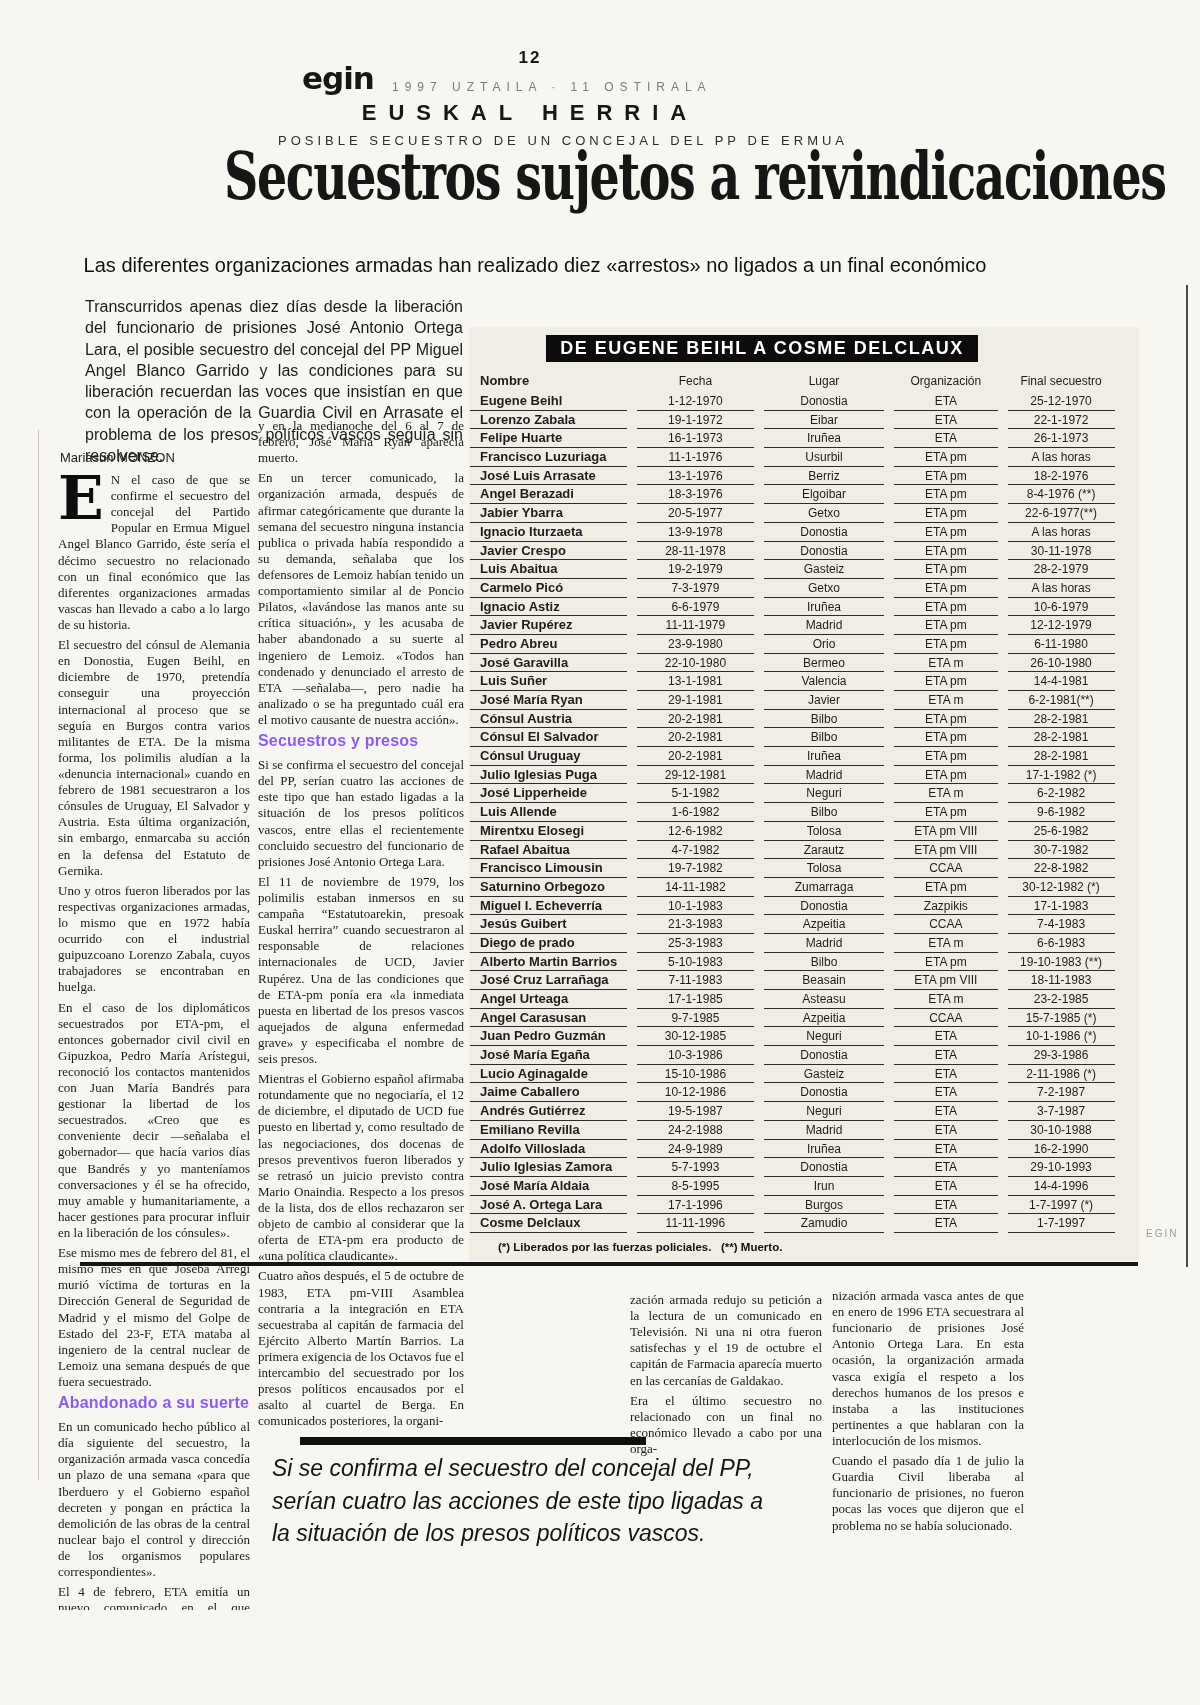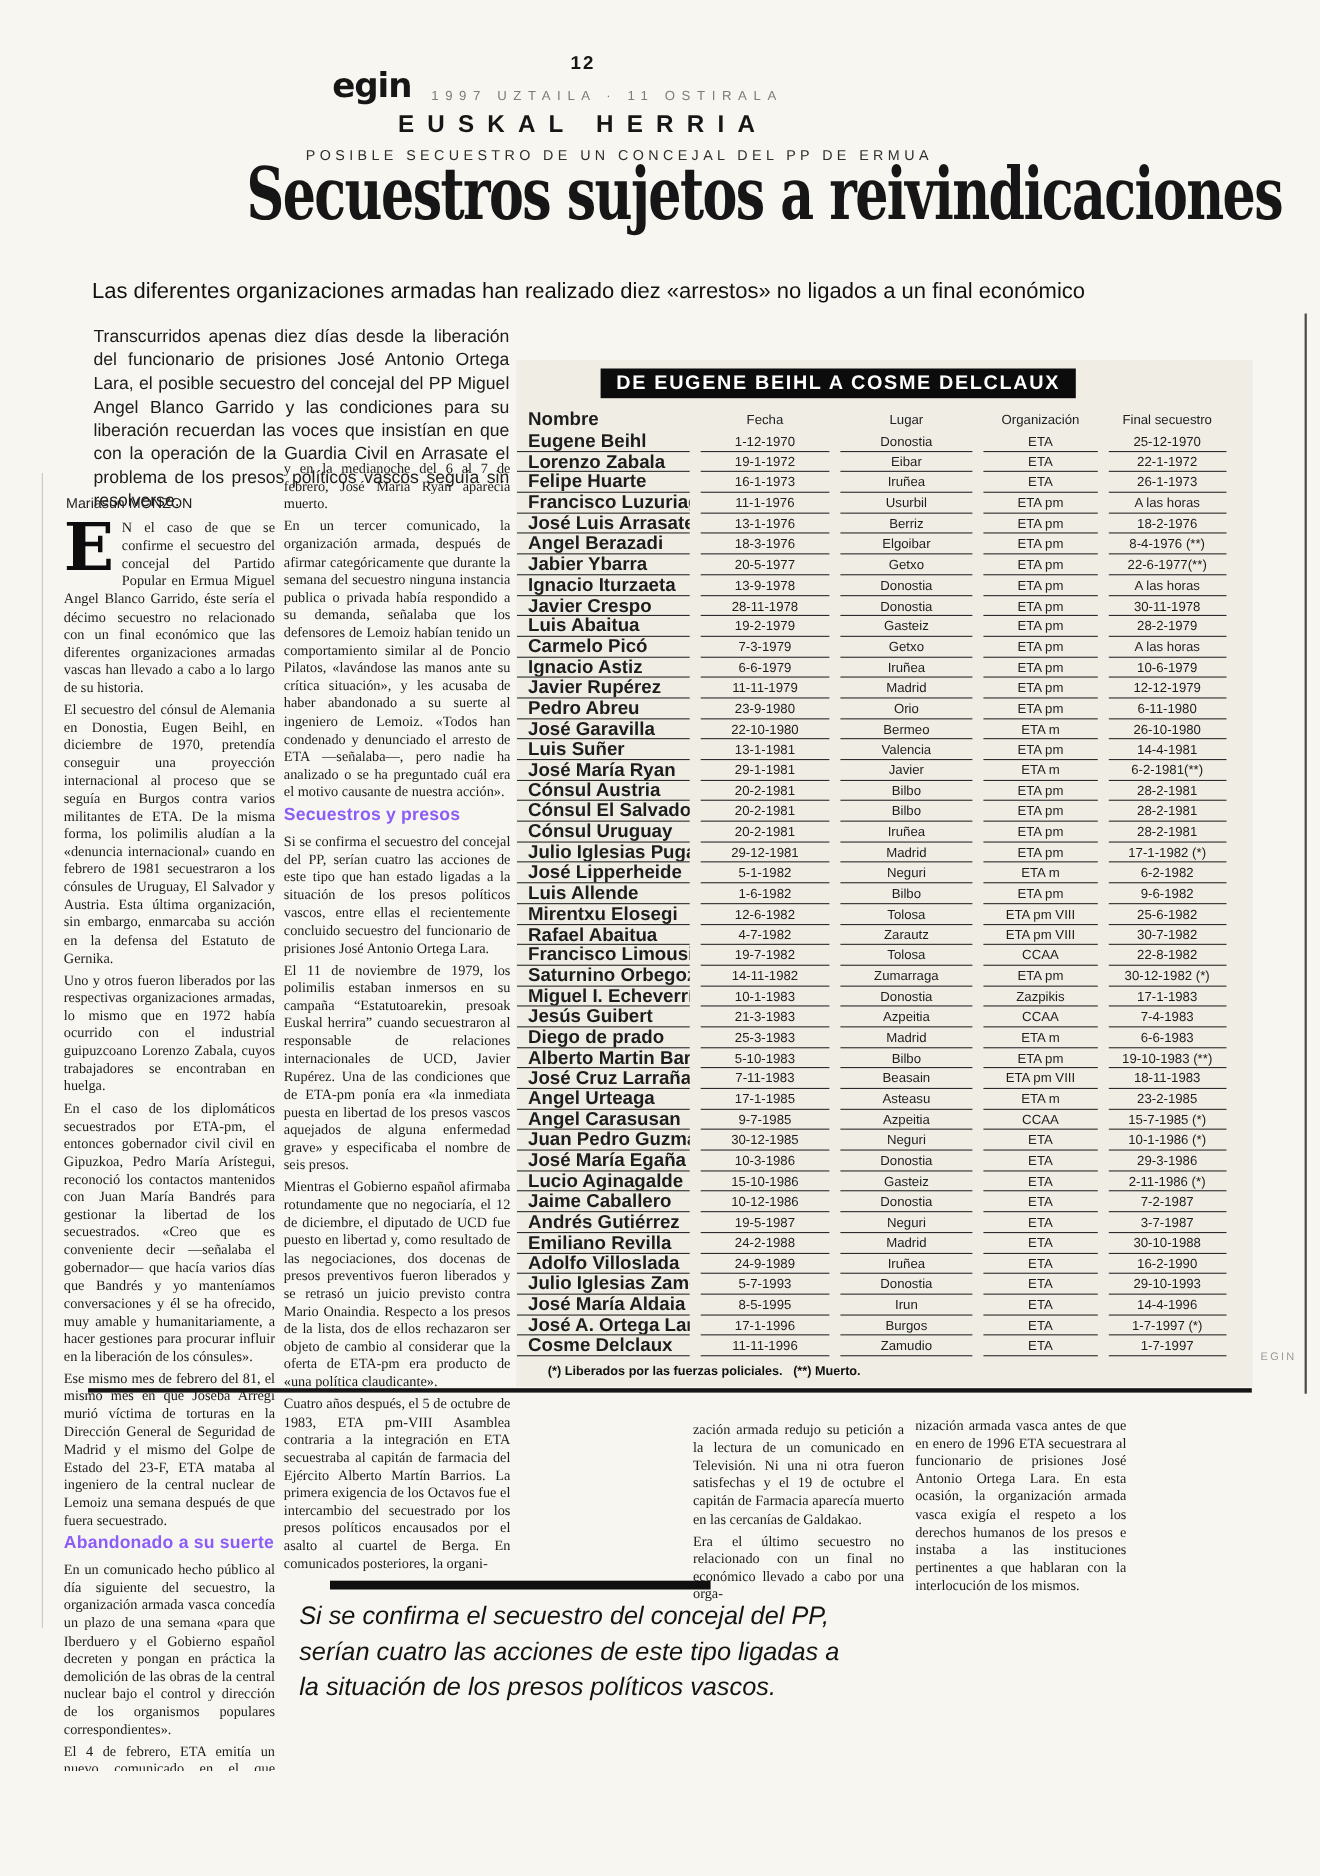--- a/index.html
+++ b/index.html
@@ -46,21 +46,21 @@
   .table-wrap{position:absolute;top:328px;left:470px;width:668px;height:932px;
     background:#f0ede5;box-shadow:0 0 0 1px rgba(0,0,0,0.03);}
   .table-bar{margin:7px 0 0 76px;width:432px;height:27px;background:#0c0c0c;color:#fff;
     text-align:center;font:bold 18px/27px "Liberation Sans",sans-serif;letter-spacing:1.5px;}
   .thead{display:flex;margin-top:10px;font:bold 13.5px/18px "Liberation Sans",sans-serif;color:#0f0f0f;}
   .tbody{margin-top:2px;}
   .trow{display:flex;height:18.7px;}
   .cell{box-sizing:border-box;margin-right:10px;white-space:nowrap;overflow:hidden;
     font:12px/18px "Liberation Sans",sans-serif;color:#1d1d1d;}
   .trow .cell{border-bottom:1.6px solid #2b2b2b;}
-  .c0{width:23.5%;text-align:left;padding-left:10px;font-weight:bold;font-size:17px;}
+  .c0{width:23.5%;text-align:left;padding-left:10px;font-weight:bold;font-size:13px;}
   .c1{width:17.5%;text-align:center;}
   .c2{width:18%;text-align:center;}
   .c3{width:15.5%;text-align:center;}
   .c4{width:16%;text-align:center;}
   .tfoot{margin:8px 0 0 28px;font:bold 11.5px "Liberation Sans",sans-serif;color:#101010;}
   
   .rule-under-table{position:absolute;top:1262px;left:80px;width:1058px;height:4px;background:#151515;}
   .right-rule{position:absolute;top:285px;left:1186px;width:2px;height:982px;background:#4a4a4a;}
   .left-scan-line{position:absolute;top:430px;left:38px;width:1px;height:1050px;background:#c9c6bf;}
   .quote-bar{position:absolute;top:1437px;left:300px;width:346px;height:8px;background:#101010;}
@@ -104,20 +104,21 @@
       <p>El 11 de noviembre de 1979, los polimilis estaban inmersos en su campaña “Estatutoarekin, presoak Euskal herrira” cuando secuestraron al responsable de relaciones internacionales de UCD, Javier Rupérez. Una de las condiciones que de ETA-pm ponía era «la inmediata puesta en libertad de los presos vascos aquejados de alguna enfermedad grave» y especificaba el nombre de seis presos.</p>
       <p>Mientras el Gobierno español afirmaba rotundamente que no negociaría, el 12 de diciembre, el diputado de UCD fue puesto en libertad y, como resultado de las negociaciones, dos docenas de presos preventivos fueron liberados y se retrasó un juicio previsto contra Mario Onaindia. Respecto a los presos de la lista, dos de ellos rechazaron ser objeto de cambio al considerar que la oferta de ETA-pm era producto de «una política claudicante».</p>
       <p>Cuatro años después, el 5 de octubre de 1983, ETA pm-VIII Asamblea contraria a la integración en ETA secuestraba al capitán de farmacia del Ejército Alberto Martín Barrios. La primera exigencia de los Octavos fue el intercambio del secuestrado por los presos políticos encausados por el asalto al cuartel de Berga. En comunicados posteriores, la organi-</p>
     </div>
   <div class="col col-3">
       <p>zación armada redujo su petición a la lectura de un comunicado en Televisión. Ni una ni otra fueron satisfechas y el 19 de octubre el capitán de Farmacia aparecía muerto en las cercanías de Galdakao.</p>
       <p>Era el último secuestro no relacionado con un final no económico llevado a cabo por una orga-</p>
     </div>
   <div class="col col-4">
       <p>nización armada vasca antes de que en enero de 1996 ETA secuestrara al funcionario de prisiones José Antonio Ortega Lara. En esta ocasión, la organización armada vasca exigía el respeto a los derechos humanos de los presos e instaba a las instituciones pertinentes a que hablaran con la interlocución de los mismos.</p>
+      <p>Cuando el pasado día 1 de julio la Guardia Civil liberaba al funcionario de prisiones, no fueron pocas las voces que dijeron que el problema no se había solucionado.</p>
     </div>
 
   <div class="table-wrap">
     <div class="table-bar">DE EUGENE BEIHL A COSME DELCLAUX</div>
     <div class="thead">
         <div class="cell c0">Nombre</div>
         <div class="cell c1">Fecha</div>
         <div class="cell c2">Lugar</div>
         <div class="cell c3">Organización</div>
         <div class="cell c4">Final secuestro</div>

